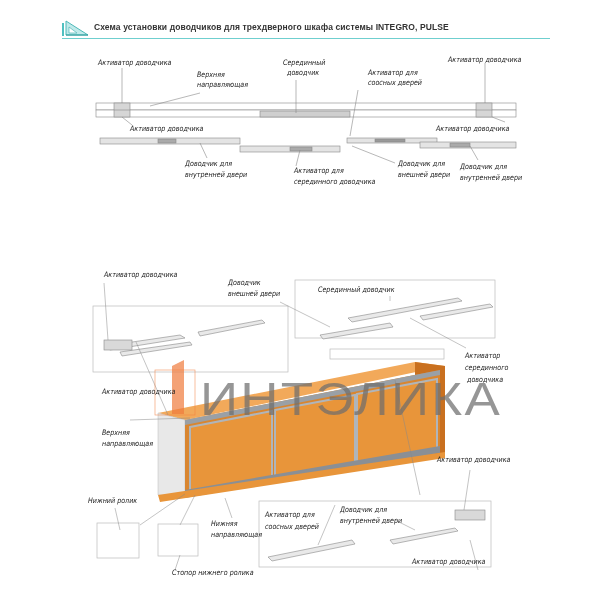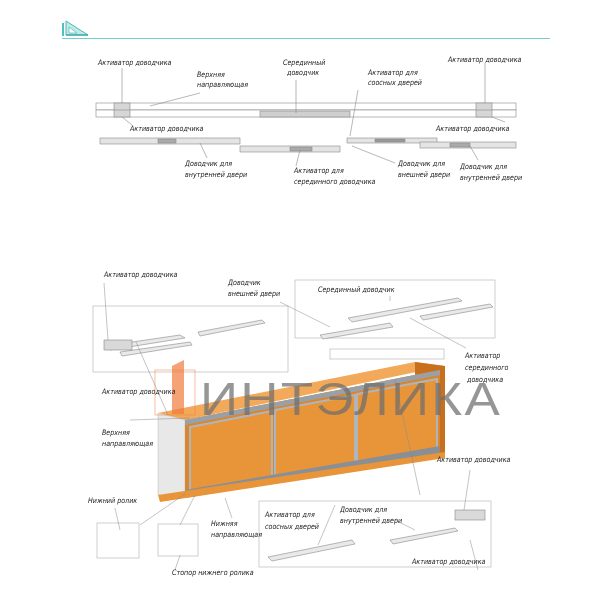--- a/index.html
+++ b/index.html
@@ -14,20 +14,21 @@
 </head>
 <body>
 
 <div class="header">
   <svg class="logo" viewBox="0 0 28 16">
     <rect x="0" y="3" width="2" height="13" fill="#4fc0c0"></rect>
     <polygon points="4,1 4,15 26,15" fill="#bfeaea" stroke="#4fb8b8" stroke-width="1"></polygon>
     <polygon points="7,7 7,13 15,13" fill="#ffffff" stroke="#4fb8b8" stroke-width="0.7"></polygon>
     <line x1="4" y1="15" x2="26" y2="15" stroke="#2a9a9a" stroke-width="1"></line>
   </svg>
+  <span class="title">Схема установки доводчиков для трехдверного шкафа системы INTEGRO, PULSE</span>
 </div>
 
 <svg class="canvas" width="600" height="600" viewBox="0 0 600 600">
 
   <g stroke="#888" stroke-width="0.6" fill="none">
 
     <rect x="96" y="103" width="420" height="7" fill="#fff"></rect>
     <rect x="96" y="110" width="420" height="7" fill="#fff"></rect>
 
     <rect x="114" y="103" width="16" height="14" fill="#d6d6d6"></rect>

